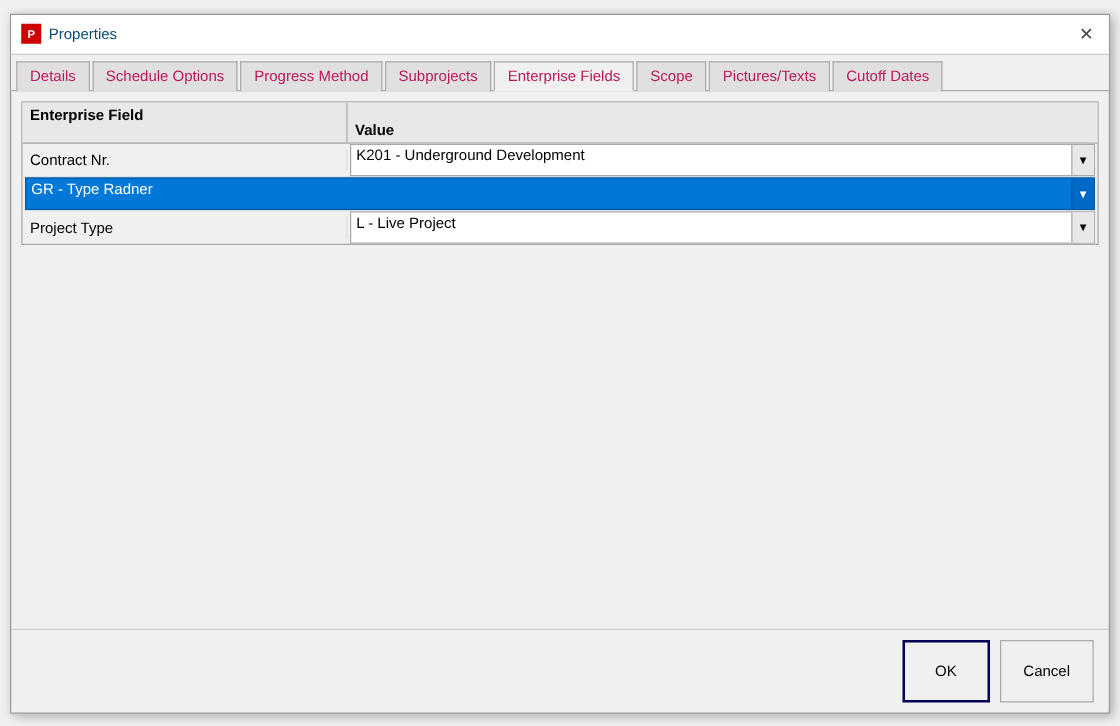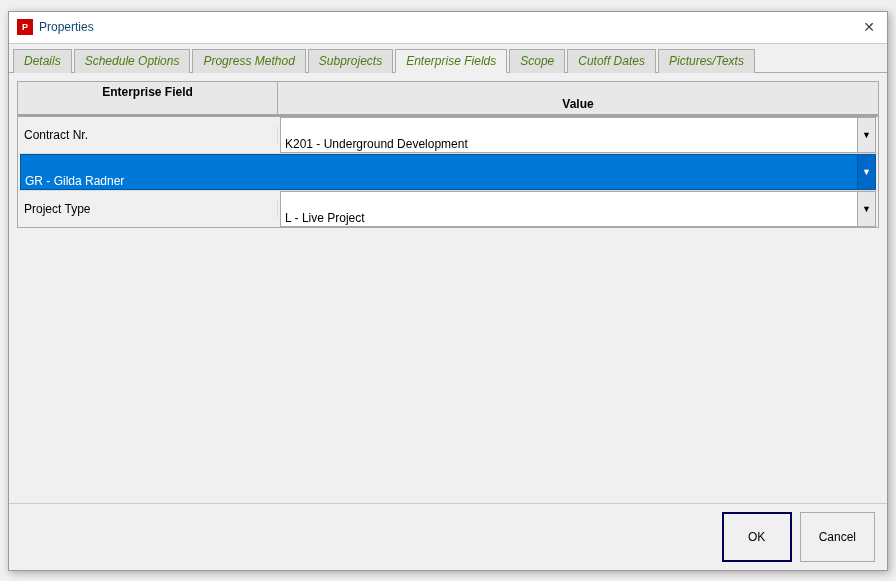--- a/index.html
+++ b/index.html
@@ -60,47 +60,45 @@
       padding: 4px 4px 0 4px;
       border-bottom: 1px solid #aaa;
     }
     .tab {
       padding: 4px 10px;
       border: 1px solid #aaa;
       border-bottom: none;
       background: #e0e0e0;
       cursor: pointer;
       font-size: 12px;
-      color: #4d7c0f;
+      color: #be185d;
       margin-right: 2px;
       white-space: nowrap;
       position: relative;
       top: 1px;
-      font-style: italic;
     }
     .tab.active {
       background: #f0f0f0;
       border-bottom: 1px solid #f0f0f0;
       font-weight: normal;
       z-index: 1;
     }
     .content-area {
       flex: 1;
       padding: 8px;
       overflow: hidden;
     }
     .table-container {
       border: 1px solid #aaa;
       width: 100%;
     }
     .table-header {
       display: flex;
       background: #e8e8e8;
-      border-bottom: 3px solid #a3a3a3;
-      text-align: center;
+      border-bottom: 1px solid #a3a3a3;
     }
     .col-field {
       width: 260px;
       padding: 3px 6px;
       border-right: 1px solid #aaa;
       font-weight: bold;
     }
     .col-value {
       flex: 1;
       padding: 3px 6px;
@@ -119,24 +117,24 @@
       padding: 2px 6px;
       border-right: 1px solid #ddd;
     }
     .cell-value {
       flex: 1;
       padding: 0 2px;
     }
     .dropdown {
       width: 100%;
       display: flex;
-      align-items: flex-end;
+      align-items: flex-start;
       border: 1px solid #aaa;
       background: #fff;
-      height: 36px;
+      height: 26px;
     }
     .dropdown.selected {
       background: #0078d7;
       color: white;
       border: 1px solid #0058a0;
     }
     .dropdown-text {
       flex: 1;
       padding: 1px 4px;
       font-size: 12px;
@@ -204,22 +202,22 @@
     <button class="close-btn">✕</button>
   </div>
 
   <div class="tabs-bar" id="tabs-bar">
       <div class="tab">Details</div>
       <div class="tab">Schedule Options</div>
       <div class="tab">Progress Method</div>
       <div class="tab">Subprojects</div>
       <div class="tab active">Enterprise Fields</div>
       <div class="tab">Scope</div>
+      <div class="tab">Pictures/Texts</div>
       <div class="tab">Cutoff Dates</div>
-      <div class="tab">Pictures/Texts</div>
     </div>
 
   <div class="content-area">
     <div class="table-container">
       <div class="table-header">
         <div class="col-field">Enterprise Field</div>
         <div class="col-value">Value</div>
       </div>
       <div id="table-rows">
           <div class="table-row">
@@ -227,21 +225,21 @@
             <div class="cell-value">
               <div class="dropdown">
                 <span class="dropdown-text">K201 - Underground Development</span>
                 <span class="dropdown-arrow">▼</span>
               </div>
             </div>
           </div>
           <div class="table-row">
             <div class="cell-value">
               <div class="dropdown selected">
-                <span class="dropdown-text">GR - Gilda Radner</span>
+                <span class="dropdown-text">GR - Type Radner</span>
                 <span class="dropdown-arrow">▼</span>
               </div>
             </div>
           </div>
           <div class="table-row">
             <div class="cell-field">Project Type</div>
             <div class="cell-value">
               <div class="dropdown">
                 <span class="dropdown-text">L - Live Project</span>
                 <span class="dropdown-arrow">▼</span>

